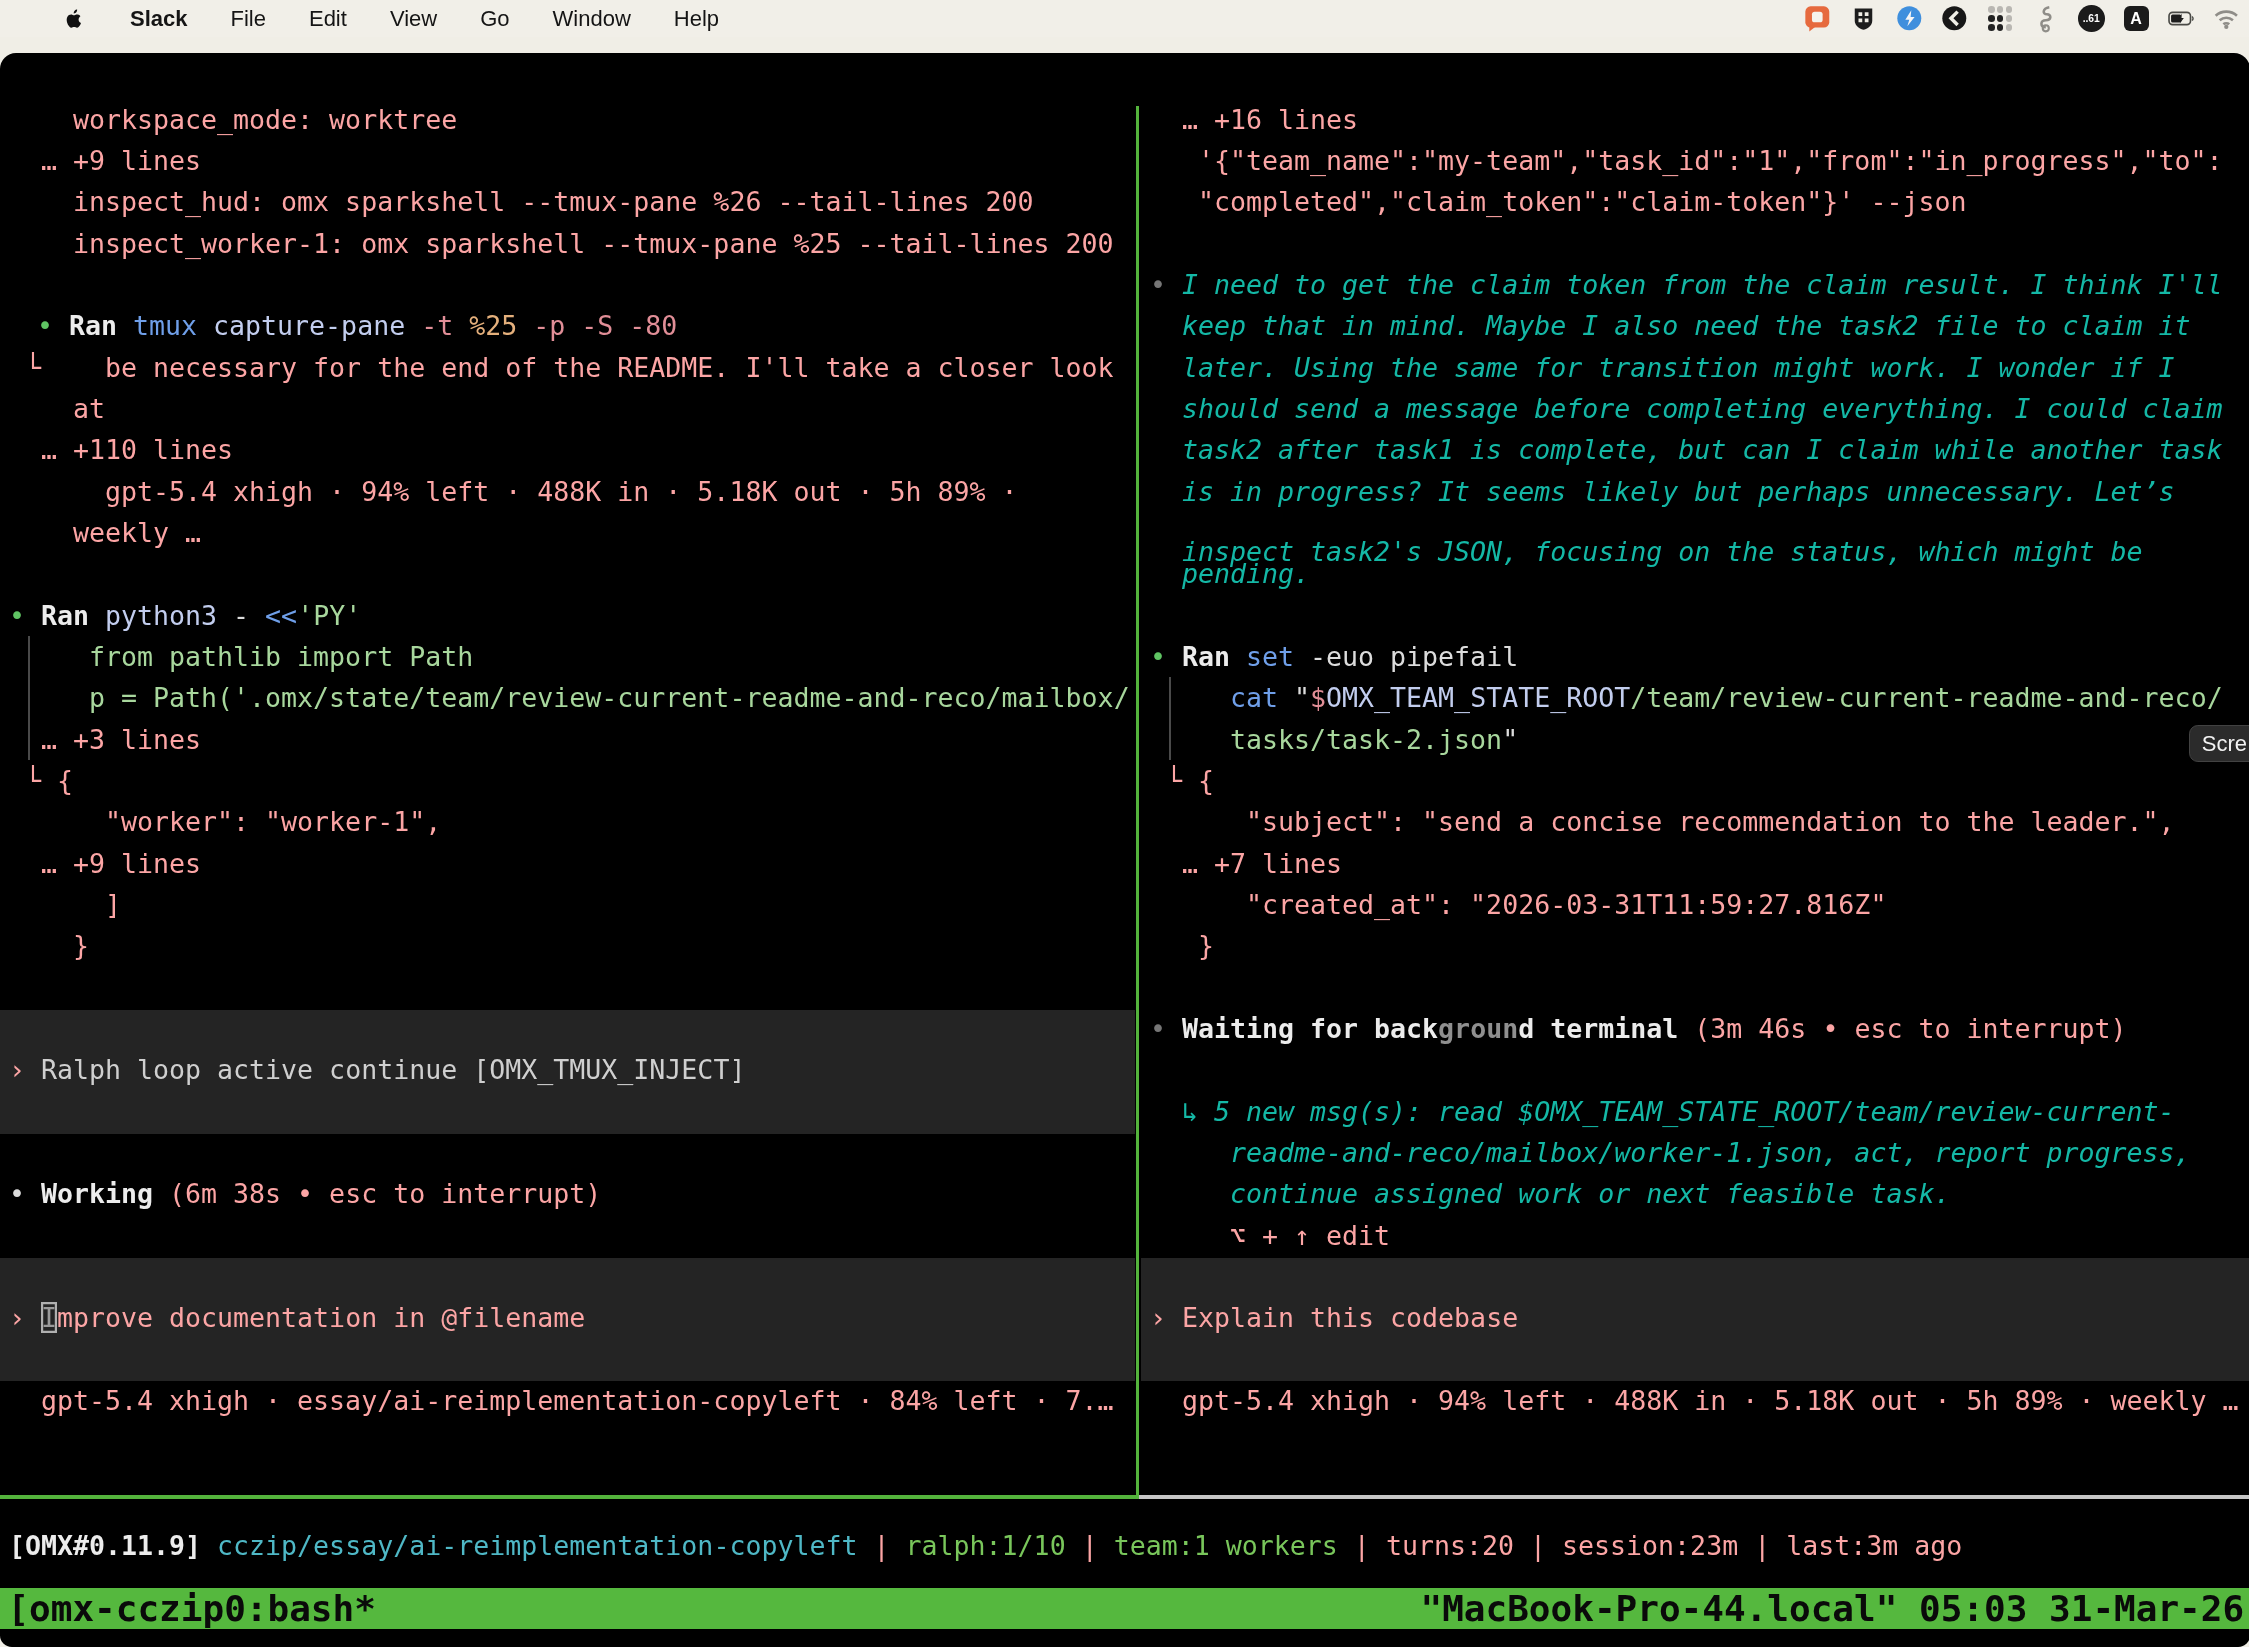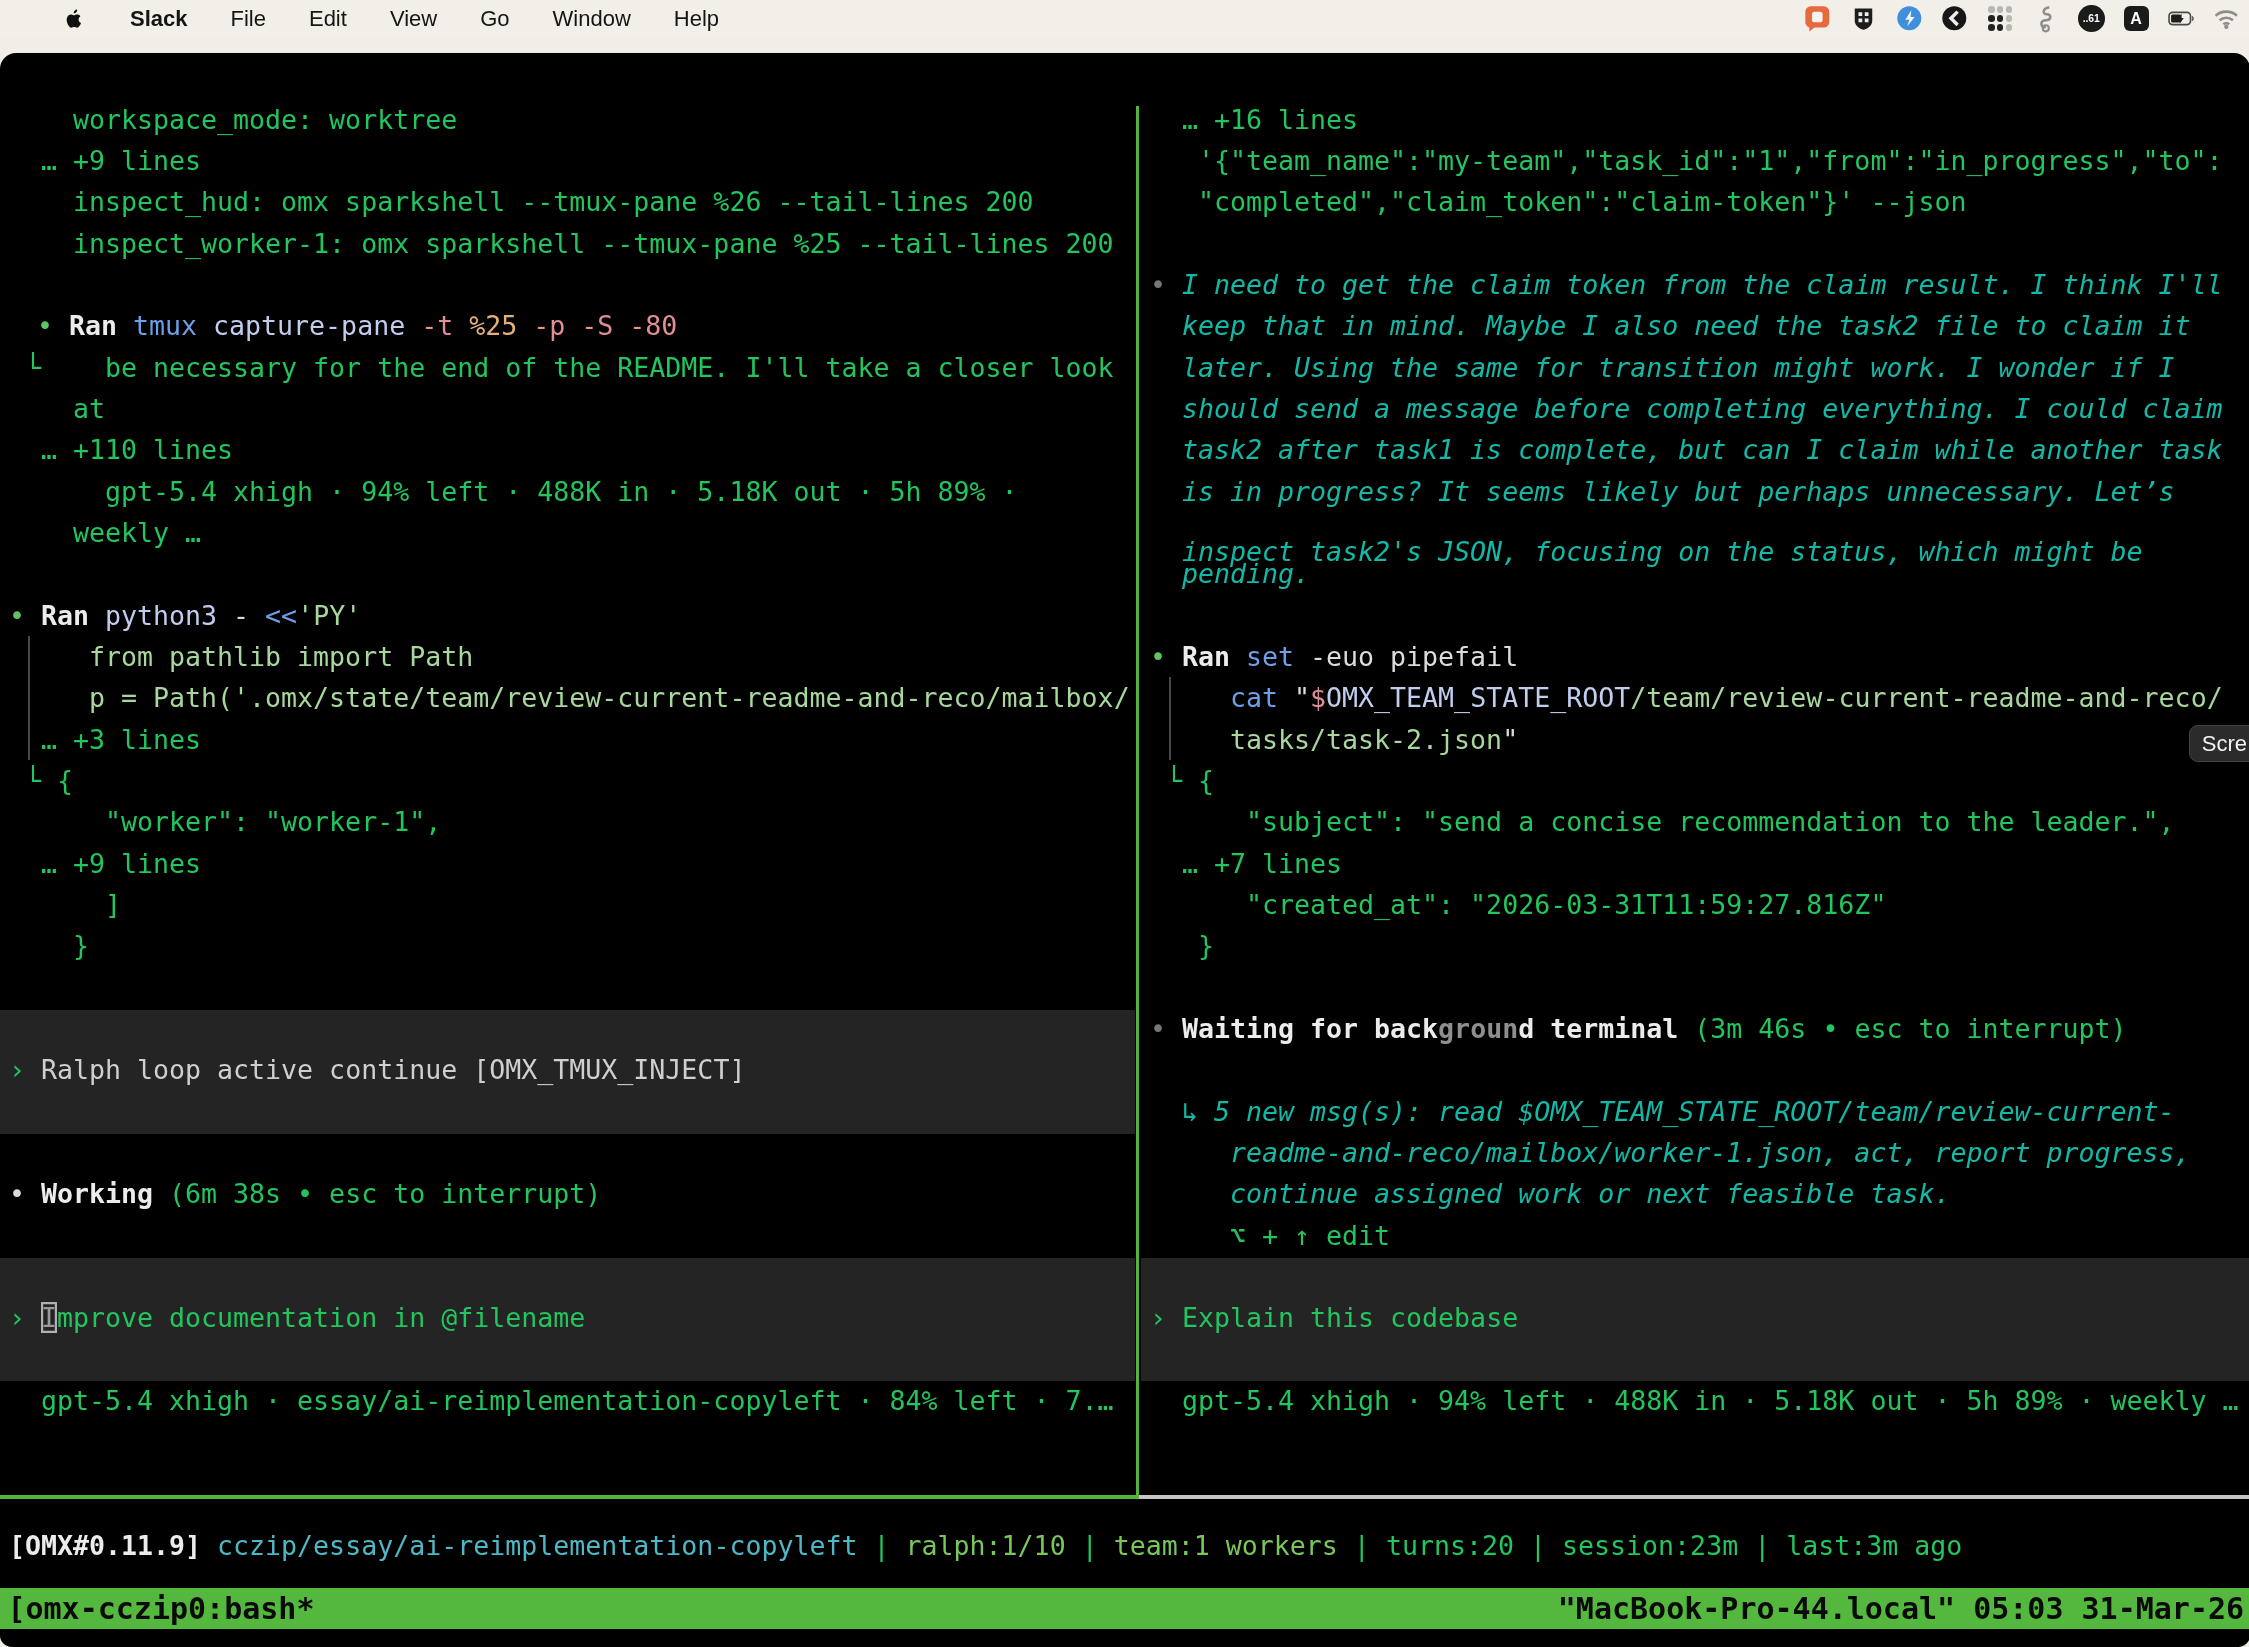--- a/index.html
+++ b/index.html
@@ -42,21 +42,21 @@
   .pane{
     position:absolute;top:53px;height:1389px;overflow:hidden;
     font-family:"DejaVu Sans Mono",monospace;font-size:26.6px;line-height:41px;
   }
   .pane.left{left:0;width:1135px;}
   .pane.right{left:1141px;width:1109px;}
   .tline{position:absolute;left:8.9px;white-space:pre;height:41px;}
   .band{position:absolute;left:0;width:100%;background:#242424;}
   .guide{position:absolute;width:2.2px;background:#4a4a4a;}
   
-  .c-g{color:#22c55e}
+  .c-g{color:#fca5a5}
   .c-gl{color:#cfcfcf}
   .c-b{color:#ececec;font-weight:bold}
   .c-dimb{color:#8f8f8f;font-weight:bold}
   .c-th{color:#14b8a6;font-style:italic}
   .c-grn{color:#5fc463}
   .c-gb{color:#767676}
   .c-code{color:#a8d79d}
   .c-blu{color:#6f9fe9}
   .c-lav{color:#c2cdee}
   .c-pnk{color:#e18e97}
@@ -70,21 +70,21 @@
   .hborder-left{position:absolute;left:0;top:1442px;width:1139px;height:3.7px;background:#54b33c;}
   .hborder-right{position:absolute;left:1139px;top:1442px;width:1111px;height:3.7px;background:#c6c6c6;}
   
   .omxline{
     position:absolute;left:8.9px;top:1472px;white-space:pre;
     font-family:"DejaVu Sans Mono",monospace;font-size:26.6px;line-height:41px;
   }
   
   .tmuxbar{
     position:absolute;left:0;top:1535px;width:100%;height:41px;background:#55b83e;
-    font-family:"DejaVu Sans Mono",monospace;font-size:30px;font-weight:bold;color:#0a0a0a;
+    font-family:"DejaVu Sans Mono",monospace;font-size:36px;font-weight:bold;color:#0a0a0a;
     display:flex;align-items:center;
   }
   .tmuxbar .tleft{margin-left:7.4px;white-space:pre;}
   .tmuxbar .tright{margin-left:auto;margin-right:5.9px;white-space:pre;}
   
   .tooltip{
     position:absolute;left:2189px;top:725px;width:96px;height:37px;
     background:#2b2b2b;border:1.5px solid #424242;border-radius:8.9px;
     color:#f2f2f2;font-size:22px;display:flex;align-items:center;padding-left:11.8px;
     z-index:50;box-sizing:border-box;

